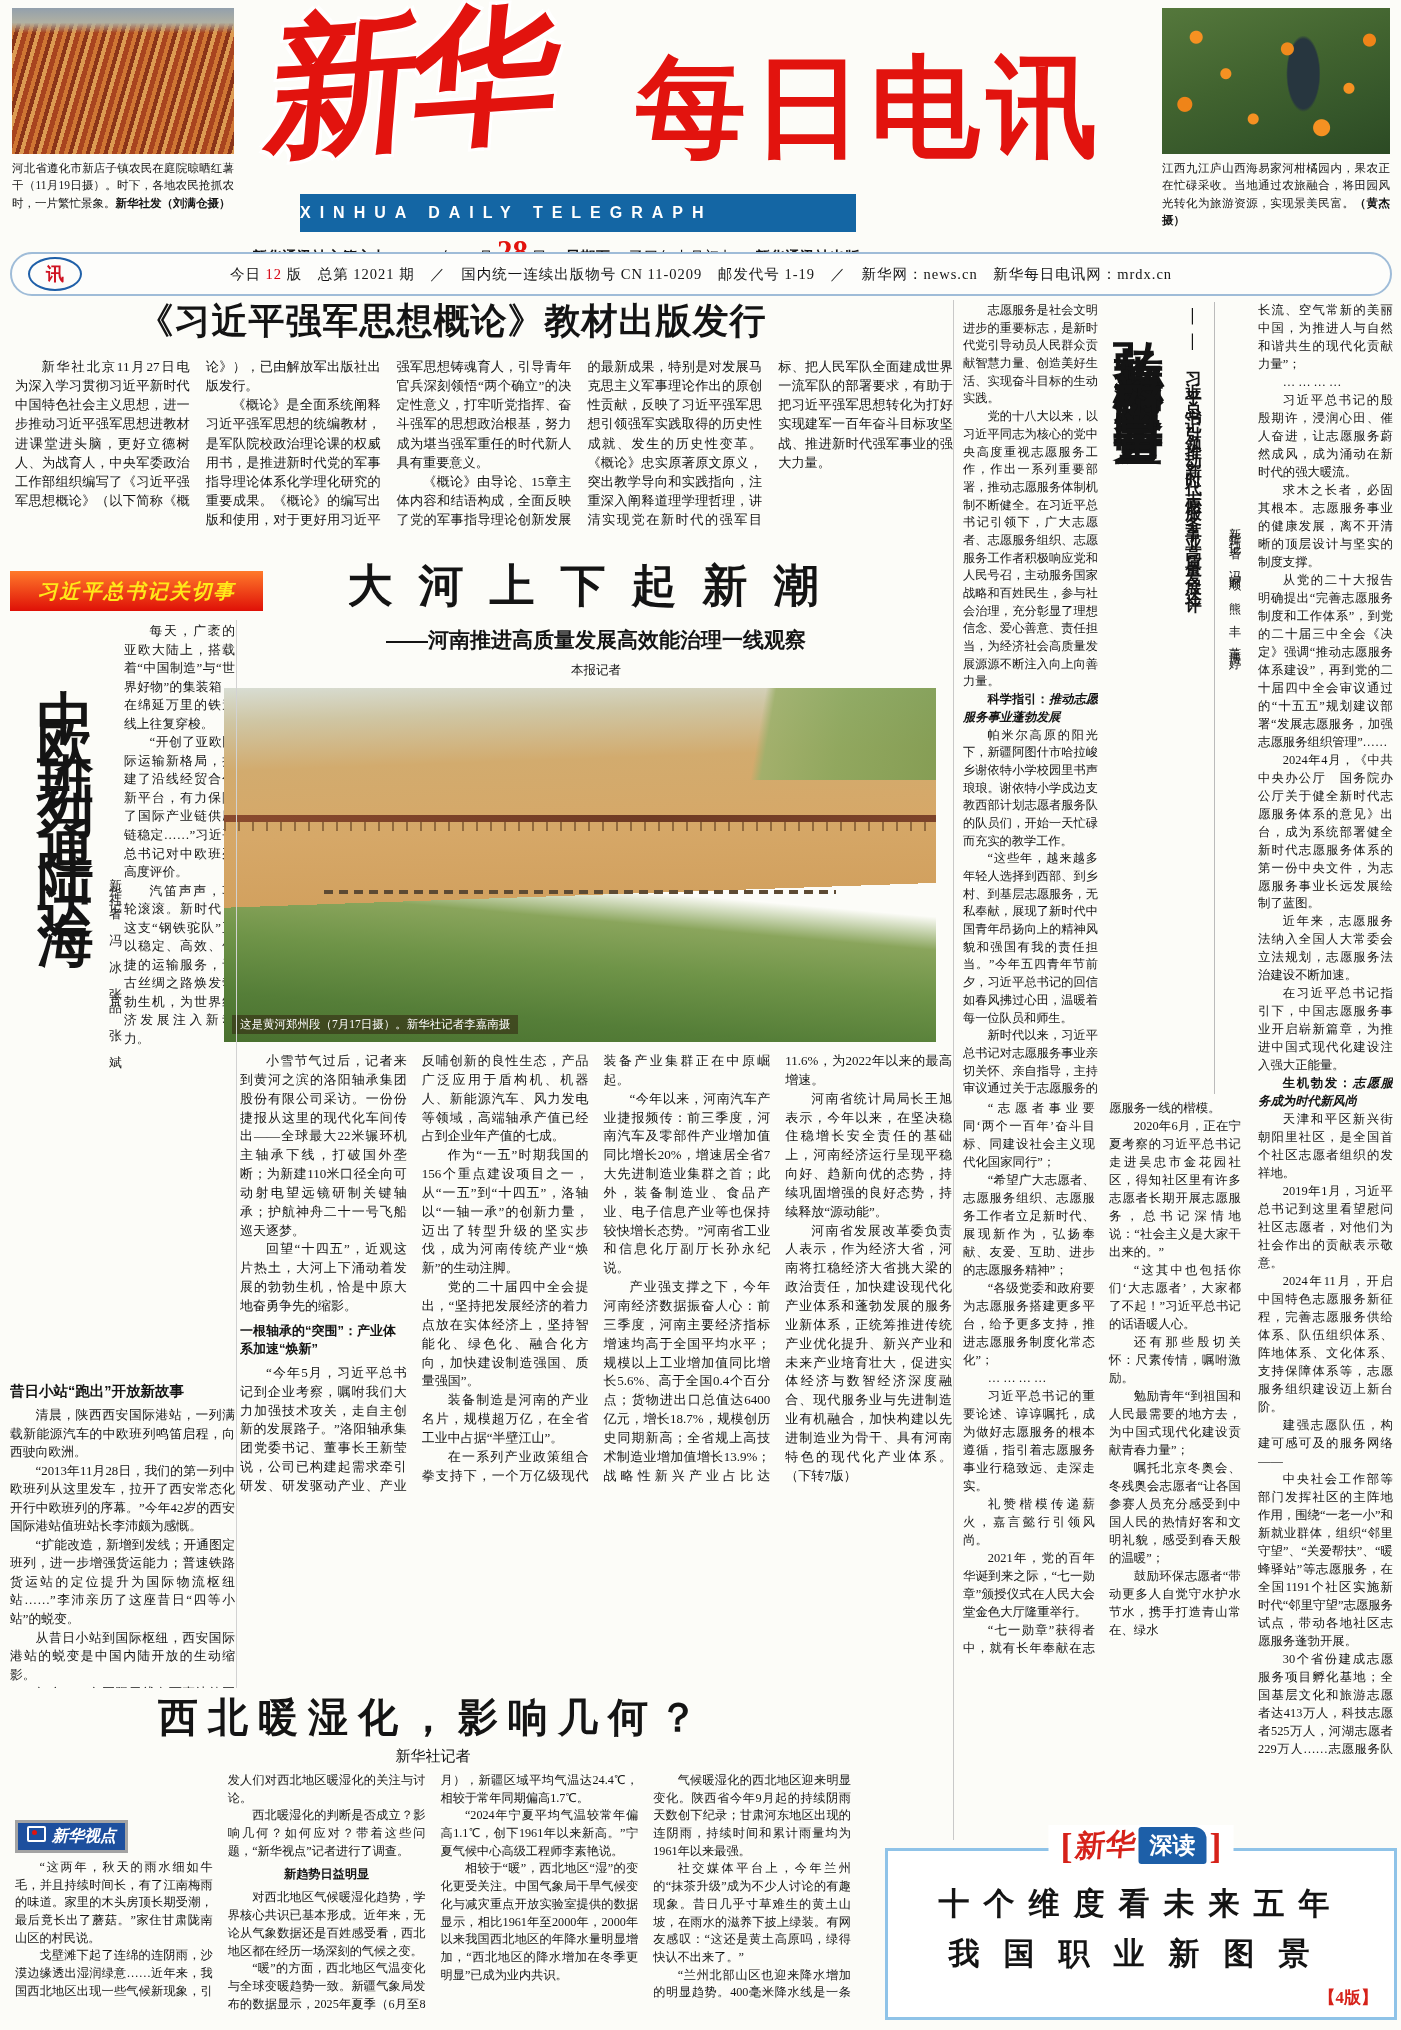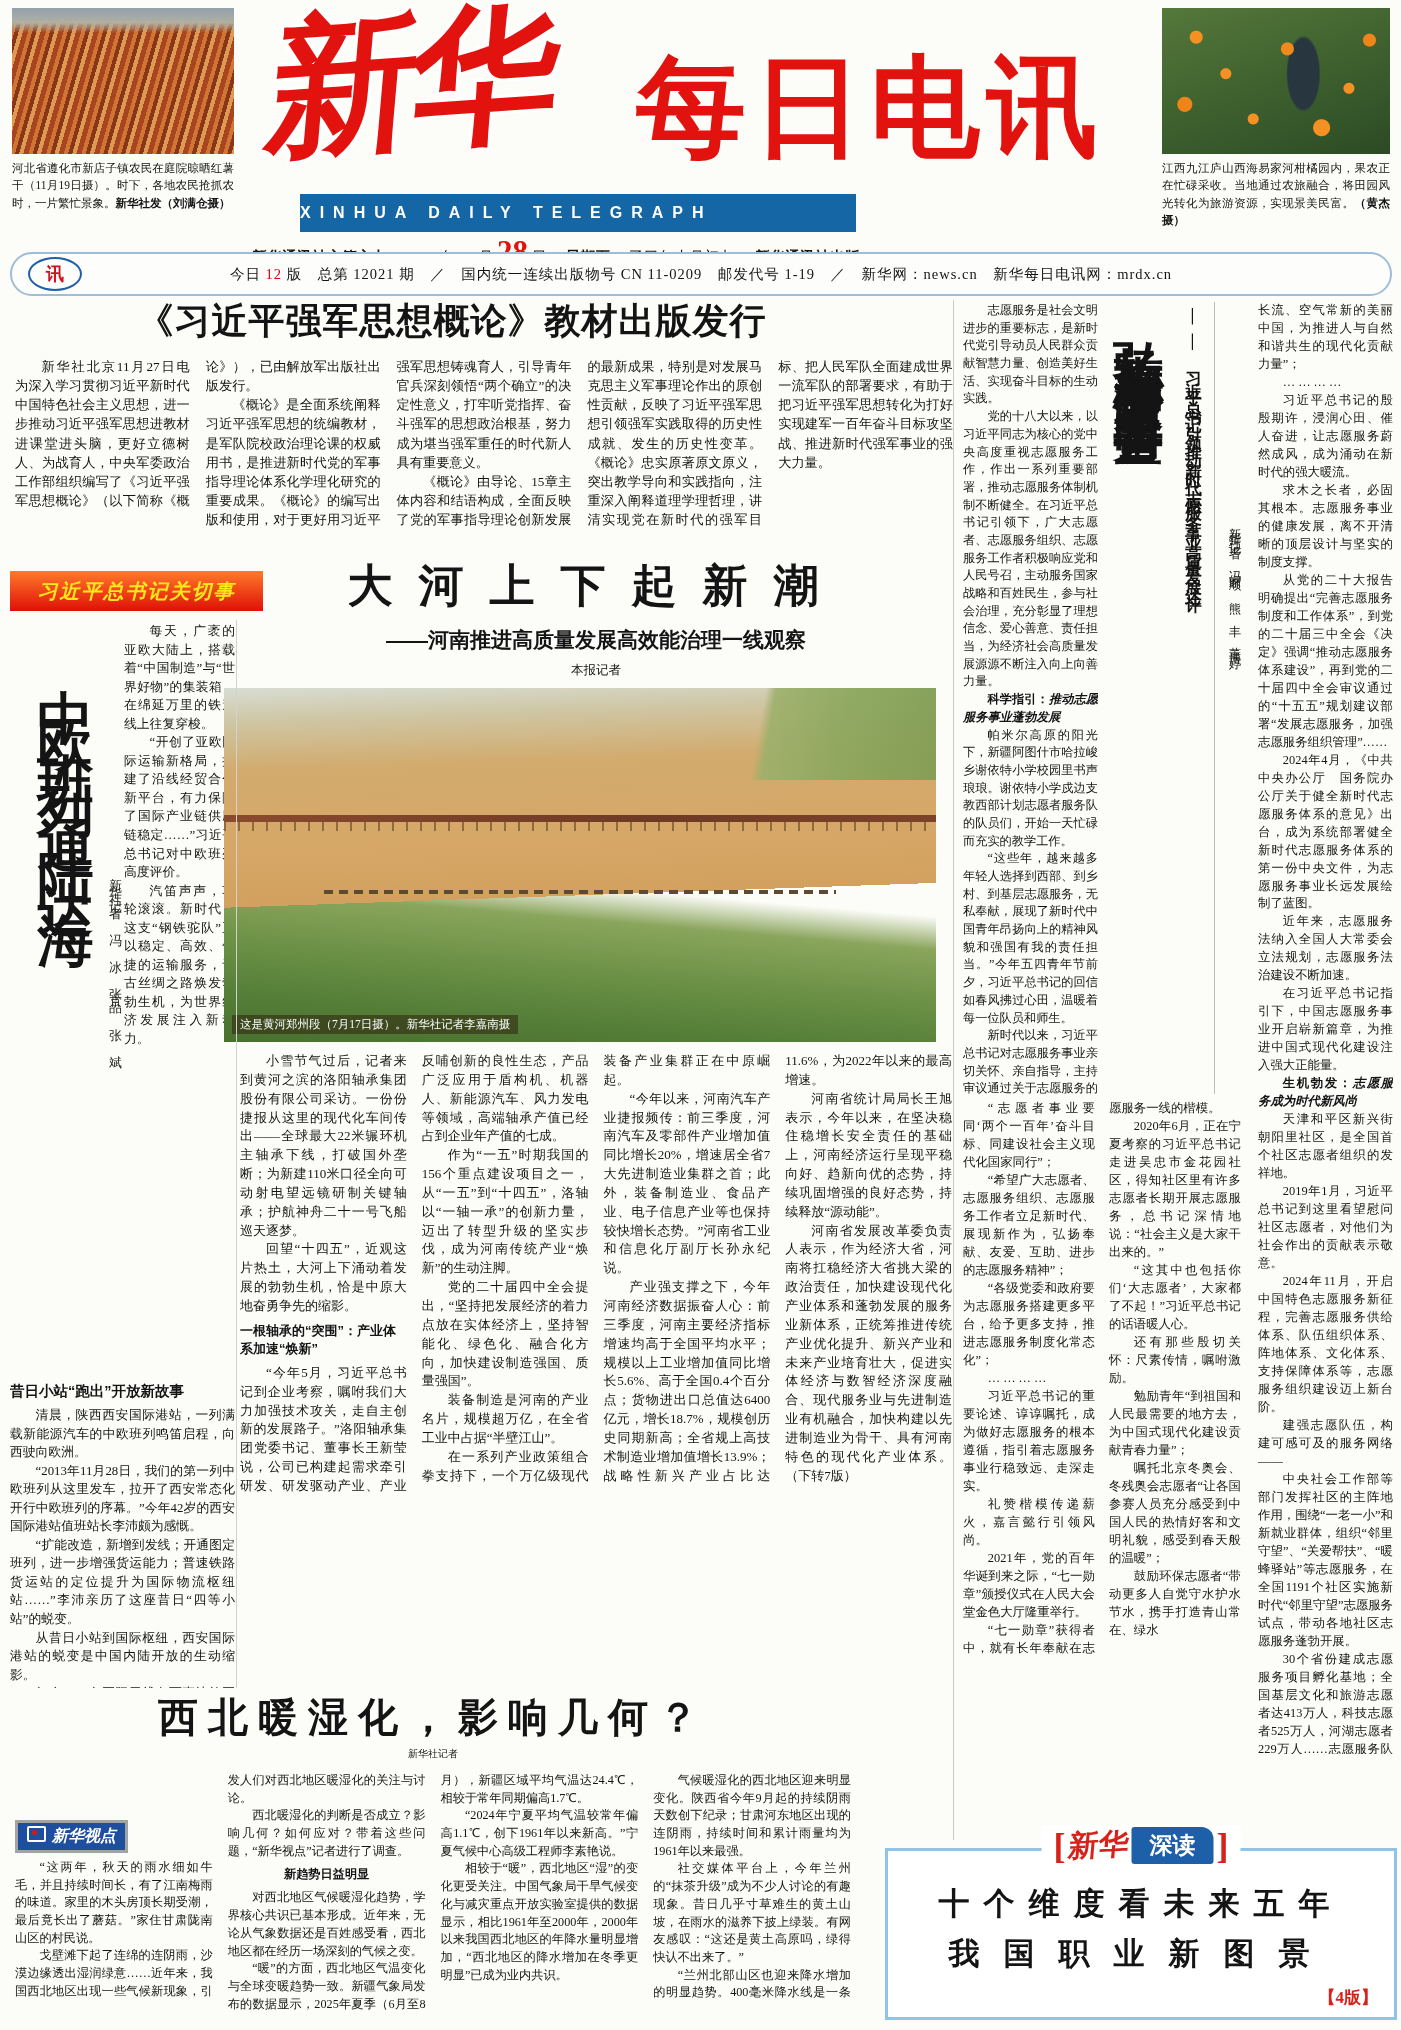--- a/index.html
+++ b/index.html
@@ -104,36 +104,36 @@
   #a4-byline{writing-mode:vertical-rl;font-size:12.5px;letter-spacing:5px;width:28px;margin-left:10px;
      padding-top:215px;border-left:1px solid #bbb;}
   #a4-colD{left:1258px;top:302px;width:135px;height:1452px;font-size:12.4px;overflow:hidden;}
   #a4-mid{left:963px;top:1100px;width:278px;height:738px;column-count:2;column-gap:14px;
      font-size:12.4px;overflow:hidden;}
   .kai-sub b{font-family:"Liberation Sans",sans-serif;}
   .kai-sub i{font-weight:bold;}
 
   
   #a5-head{left:15px;top:1690px;width:836px;font-size:40px;font-weight:900;letter-spacing:10px;text-align:center;}
-  #a5-byline{left:15px;top:1747px;width:836px;font-size:10px;text-align:center;}
+  #a5-byline{left:15px;top:1747px;width:836px;font-size:15px;text-align:center;}
   #a5-body{left:15px;top:1772px;width:836px;height:246px;column-count:4;column-gap:15px;
      font-size:12.2px;overflow:hidden;}
   #badge{display:flex;gap:6px;background:#1d4f9e;color:#fff;font-weight:bold;
      font-style:italic;font-size:16px;padding:3px 9px;margin-bottom:6px;width:fit-content;
      border:3px solid #a3a3a3;font-family:"Liberation Sans",sans-serif;margin-top:48px;}
   #badge .cam{display:inline-block;width:15px;height:12px;border:2px solid #fff;border-radius:2px;position:relative;}
   #badge .cam::after{content:"";position:absolute;left:3px;top:2px;width:5px;height:5px;border-radius:50%;background:#e2130e;}
 
   
   #shendu{left:885px;top:1848px;width:506px;height:166px;border:3px solid #8fc3e8;background:#fff;}
   #shendu-logo{position:absolute;left:50%;top:-26px;transform:translateX(-50%);display:flex;align-items:center;
      background:#fff;padding:0 12px;gap:3px;}
   #shendu-logo .br{color:#d6221a;font-size:36px;font-weight:900;line-height:1;}
   #shendu-logo .xh{color:#d6221a;font-size:30px;font-weight:900;transform:skewX(-8deg) rotate(-3deg);}
-  #shendu-logo .sd{background:#1d5fa8;color:#fff;font-size:23px;font-weight:900;padding:3px 18px;
+  #shendu-logo .sd{background:#1d5fa8;color:#fff;font-size:23px;font-weight:900;padding:3px 11px;
      border-radius:3px 12px 3px 3px;font-family:"Liberation Sans",sans-serif;}
   #shendu .l1{margin-top:32px;text-align:center;font-size:31px;font-weight:900;letter-spacing:14px;}
   #shendu .l2{margin-top:8px;text-align:center;font-size:31px;font-weight:900;letter-spacing:24px;}
   #shendu .ref{position:absolute;right:16px;bottom:8px;color:#d6221a;font-weight:bold;font-size:17px;}
 </style>
 </head>
 <body>
 
 <div id="page">
 

